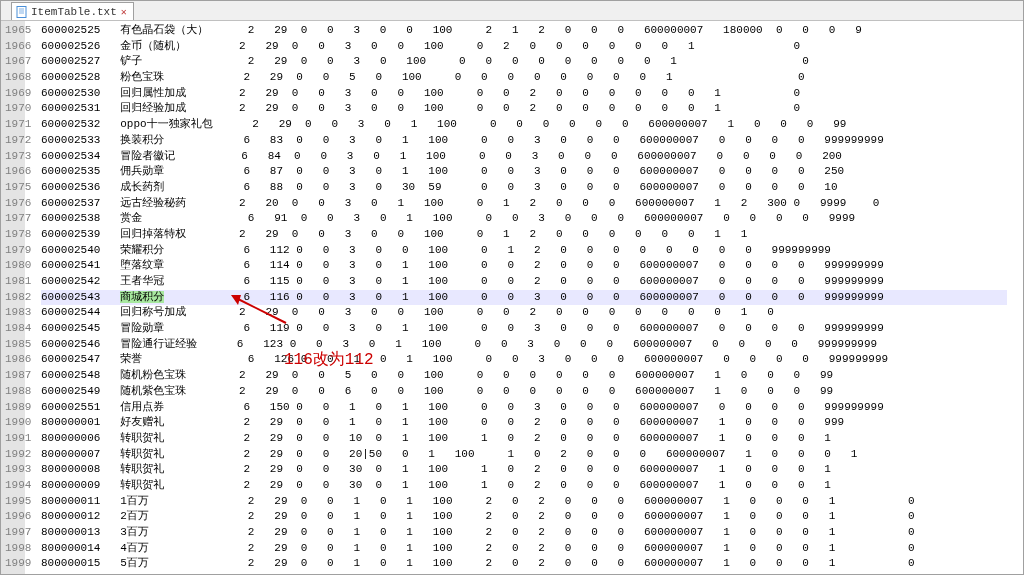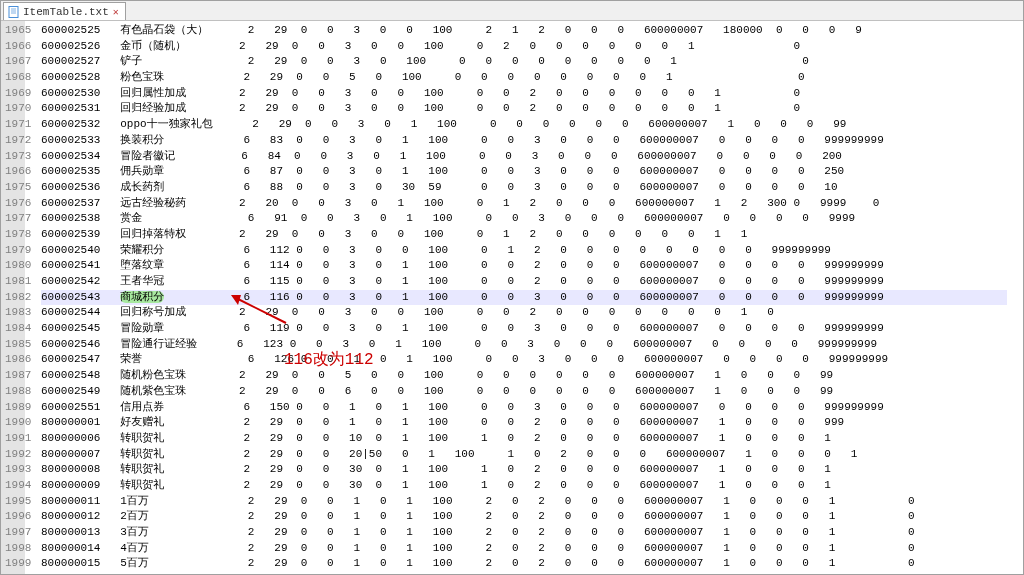--- a/index.html
+++ b/index.html
@@ -12,21 +12,21 @@
     height: 575px;
     overflow: hidden;
     border: 1px solid #a0a0a0;
   }
   .tab-bar {
     height: 20px;
     background: #f0f0f0;
     border-bottom: 1px solid #c0c0c0;
     display: flex;
     align-items: flex-end;
-    padding-left: 2px;
+    padding-left: 10px;
   }
   .tab {
     display: inline-flex;
     align-items: center;
     background: #fff;
     border: 1px solid #a0a0a0;
     border-bottom: none;
     padding: 1px 6px 1px 4px;
     font-size: 11px;
     height: 18px;
@@ -65,21 +65,21 @@
   .content {
     flex: 1;
     padding: 2px 16px;
     font-size: 11px;
     line-height: 15.7px;
     white-space: pre;
     overflow: hidden;
   }
   .line { height: 15.7px; position: relative; }
   .line.selected { background: #e8e8ff; }
-  .hl-green { background: #a8e8a0; border-radius: 6px; }
+  .hl-green { background: #a8e8a0; }
   .annotation {
     position: absolute;
     pointer-events: none;
   }
   .arrow-svg {
     position: absolute;
     pointer-events: none;
   }
   .red-text {
     color: #cc0000;

